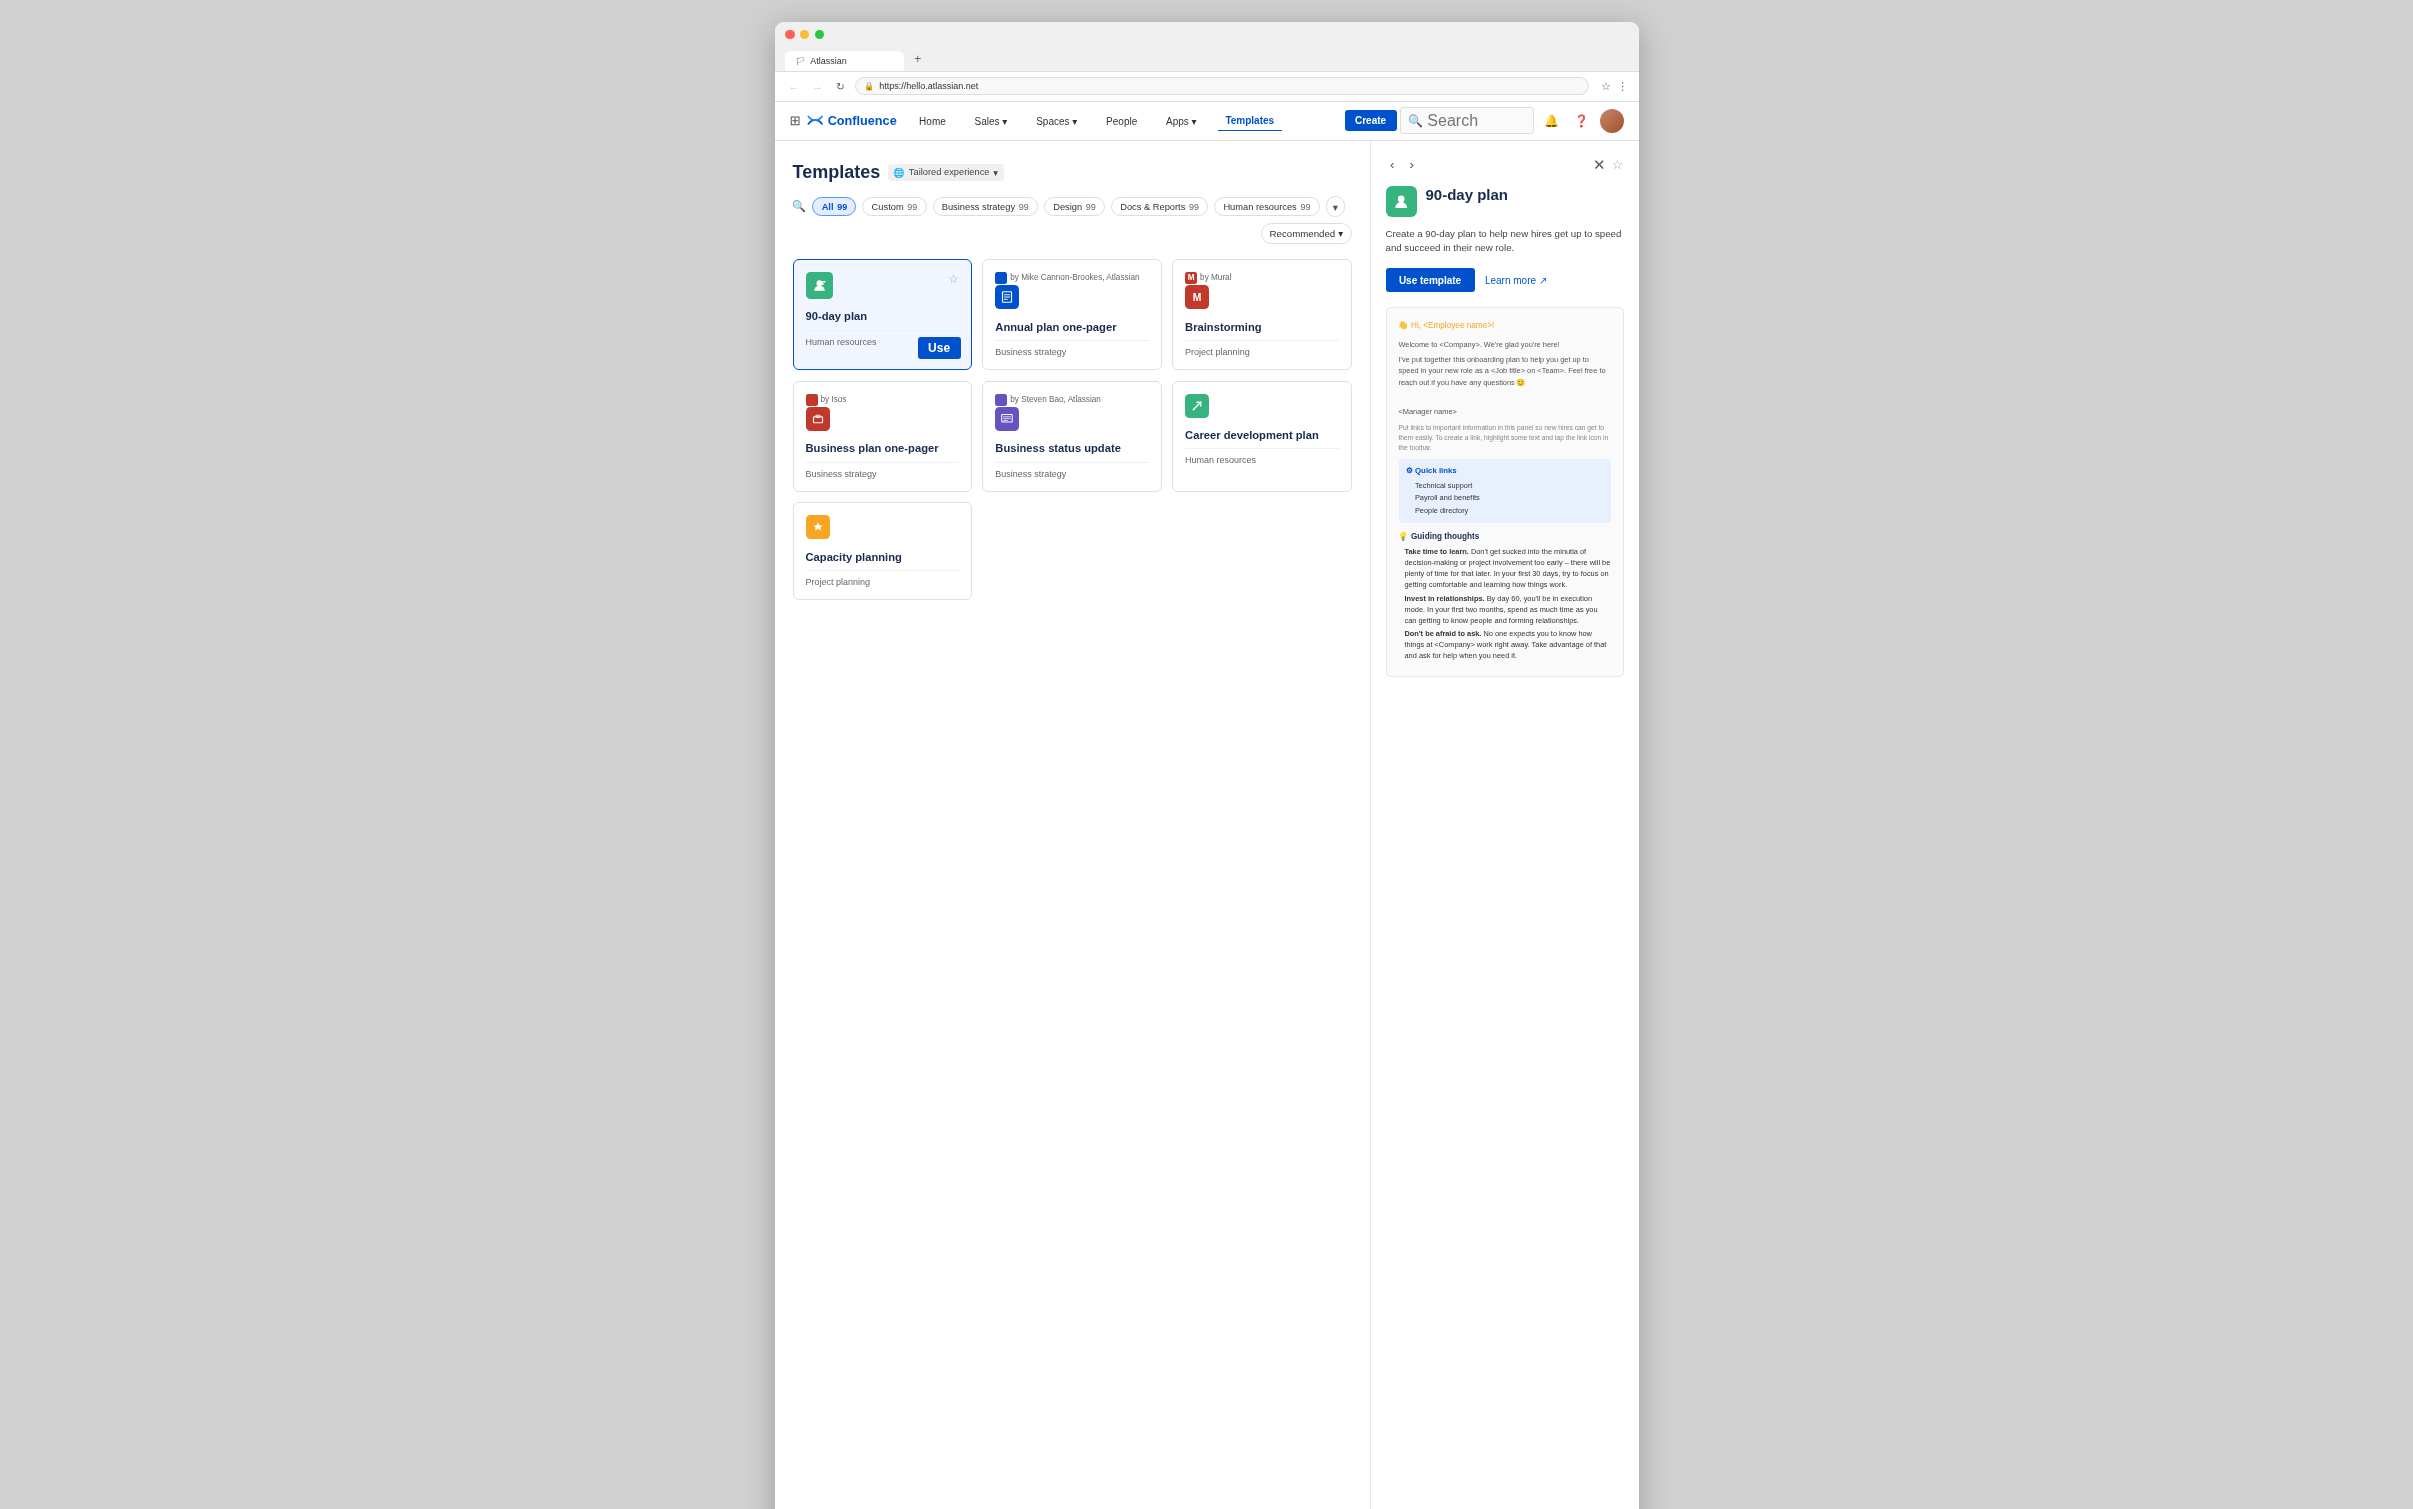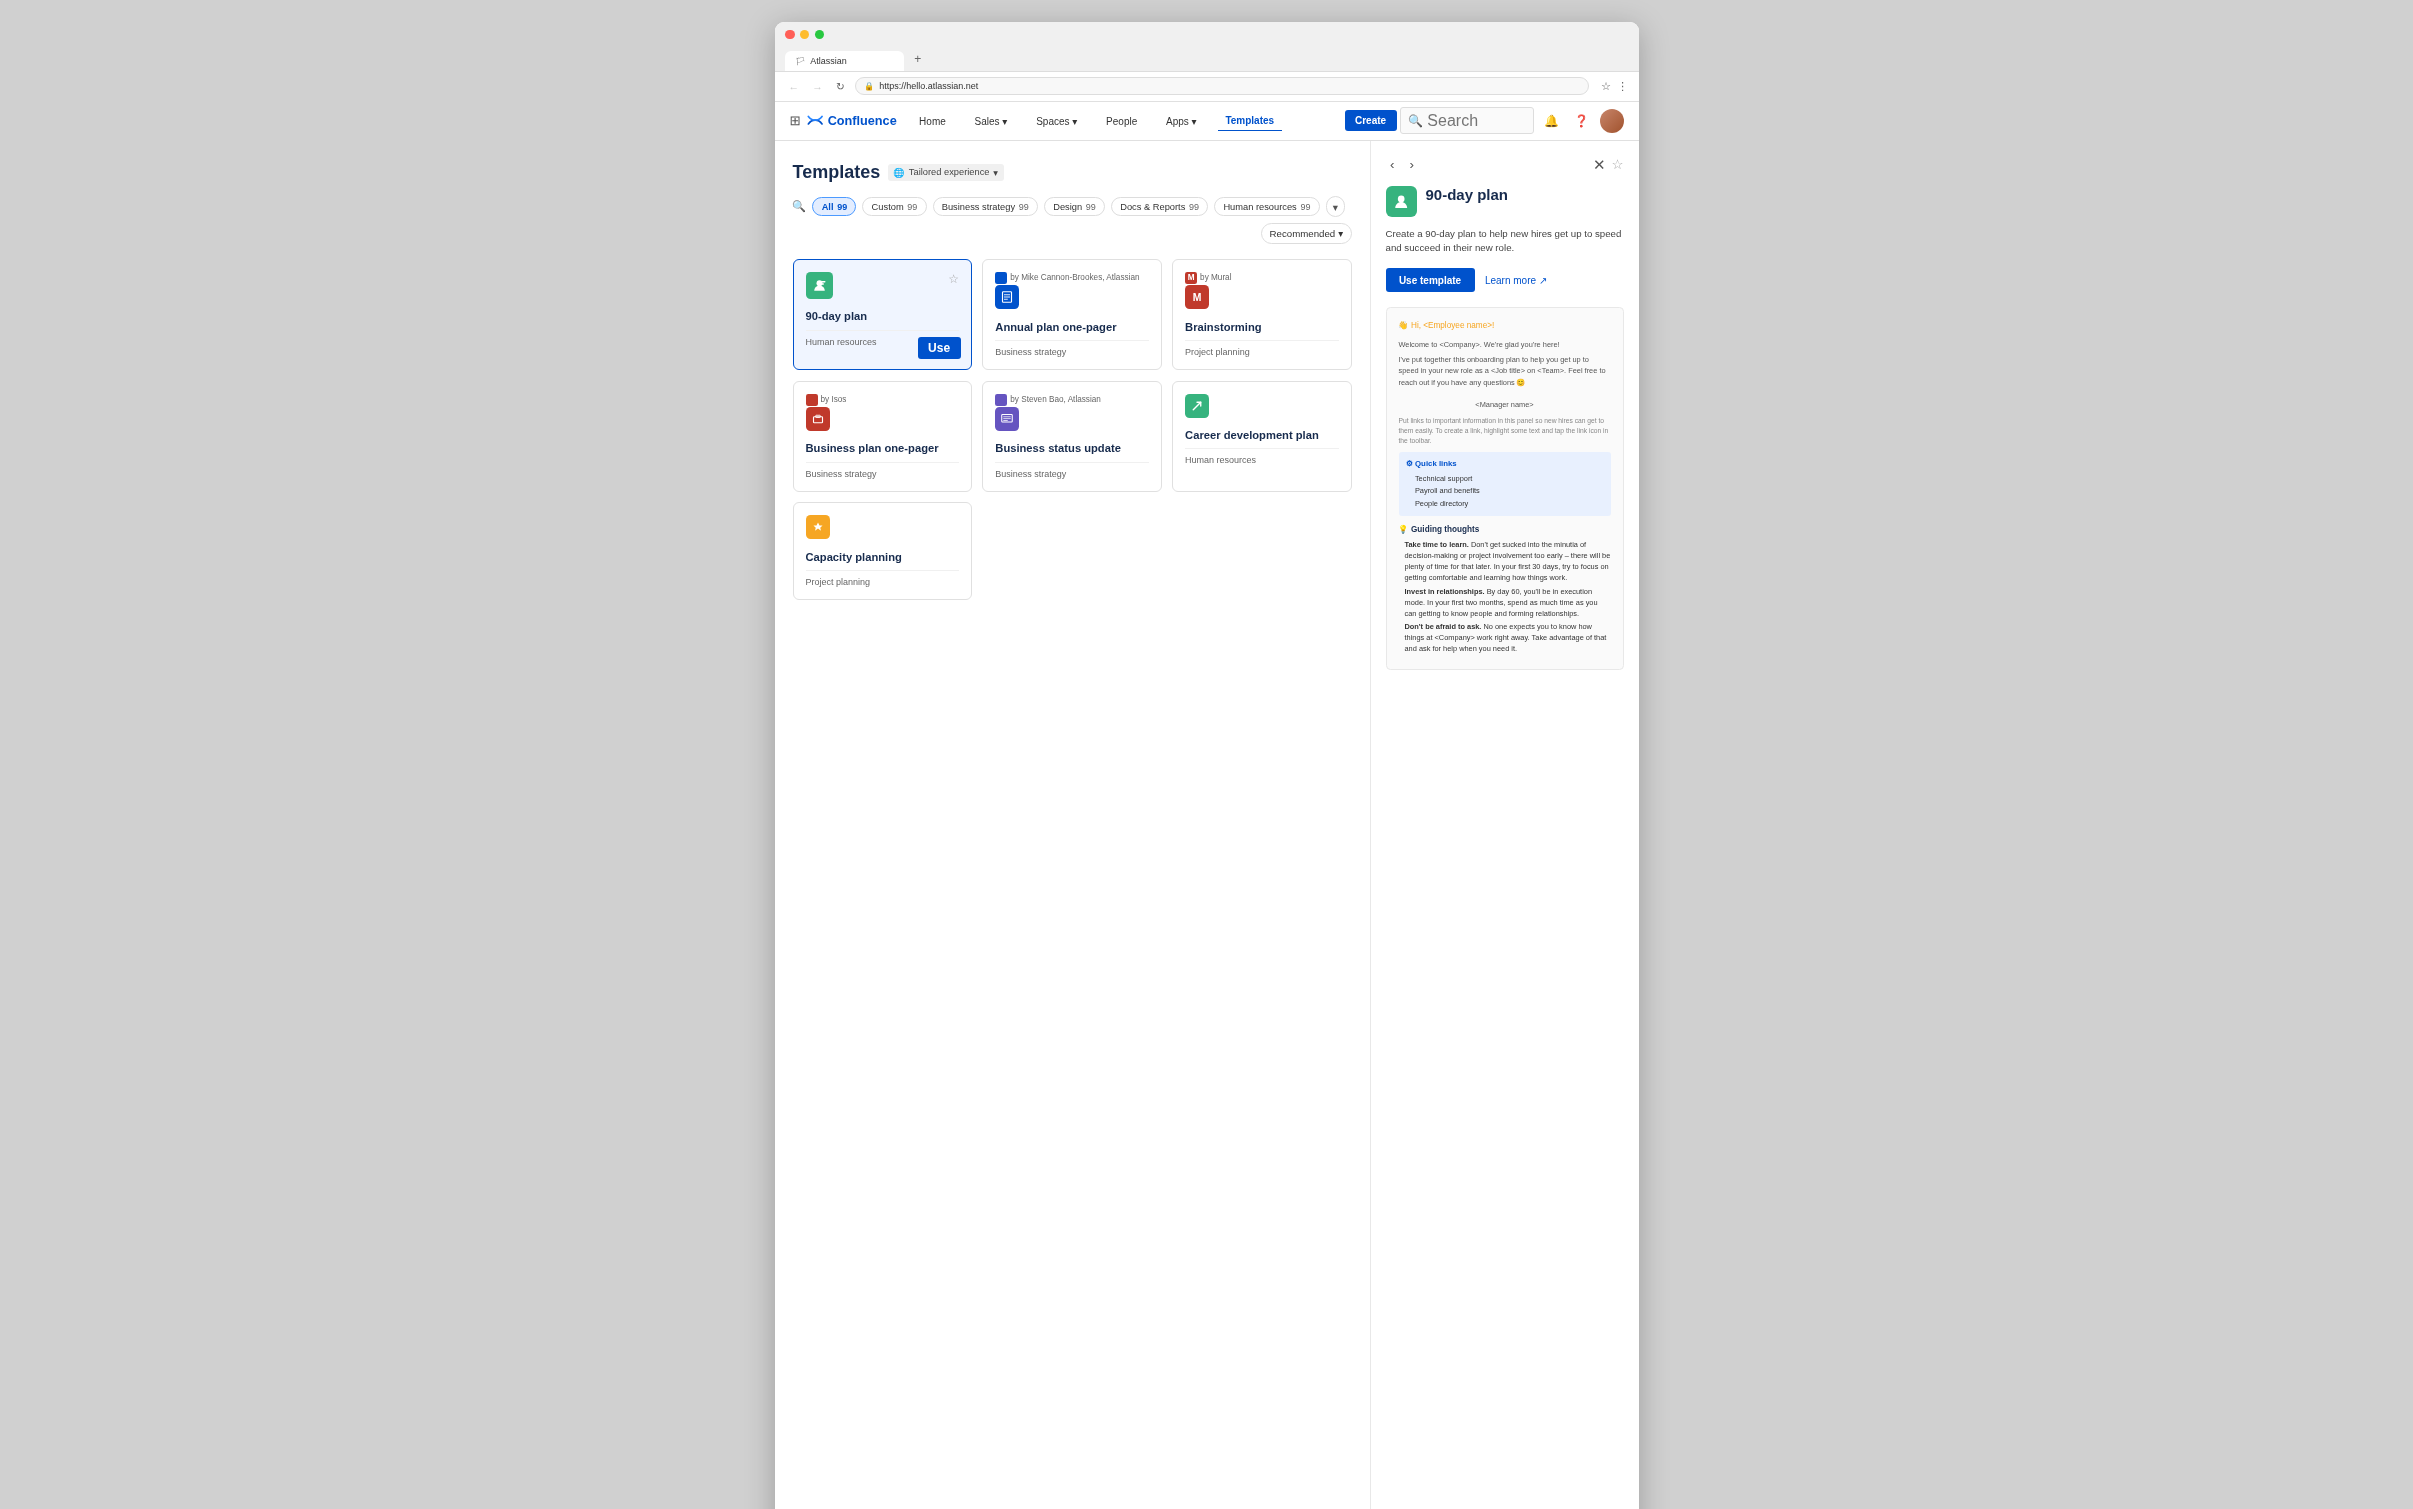--- a/index.html
+++ b/index.html
@@ -712,21 +712,21 @@
         <a class="learn-more-link">
           <span>Learn more</span>
           <span>↗</span>
         </a>
       </div>
       <div class="detail-preview">
         <div style="position:relative;">
           <div class="preview-greeting">👋 Hi, &lt;Employee name&gt;!</div>
           <div class="preview-text">Welcome to &lt;Company&gt;. We're glad you're here!</div>
           <div class="preview-text">I've put together this onboarding plan to help you get up to speed in your new role as a &lt;Job title&gt; on &lt;Team&gt;. Feel free to reach out if you have any questions 😊</div>
-          <div class="preview-text" style="margin-top:11px;text-align:center;">&lt;Manager name&gt;</div>
+          <div class="preview-text" style="margin-top:18px;">&lt;Manager name&gt;</div>
           <div style="font-size:6.7px;color:#888;margin:6px 0 3px;">Put links to important information in this panel so new hires can get to them easily. To create a link, highlight some text and tap the link icon in the toolbar.</div>
           <div class="preview-quick-links">
             <div class="preview-links-title">
               <span>⚙</span>
               
               Quick links
             </div>
             <div class="preview-link-item">Technical support</div>
             <div class="preview-link-item">Payroll and benefits</div>
             <div class="preview-link-item">People directory</div>

